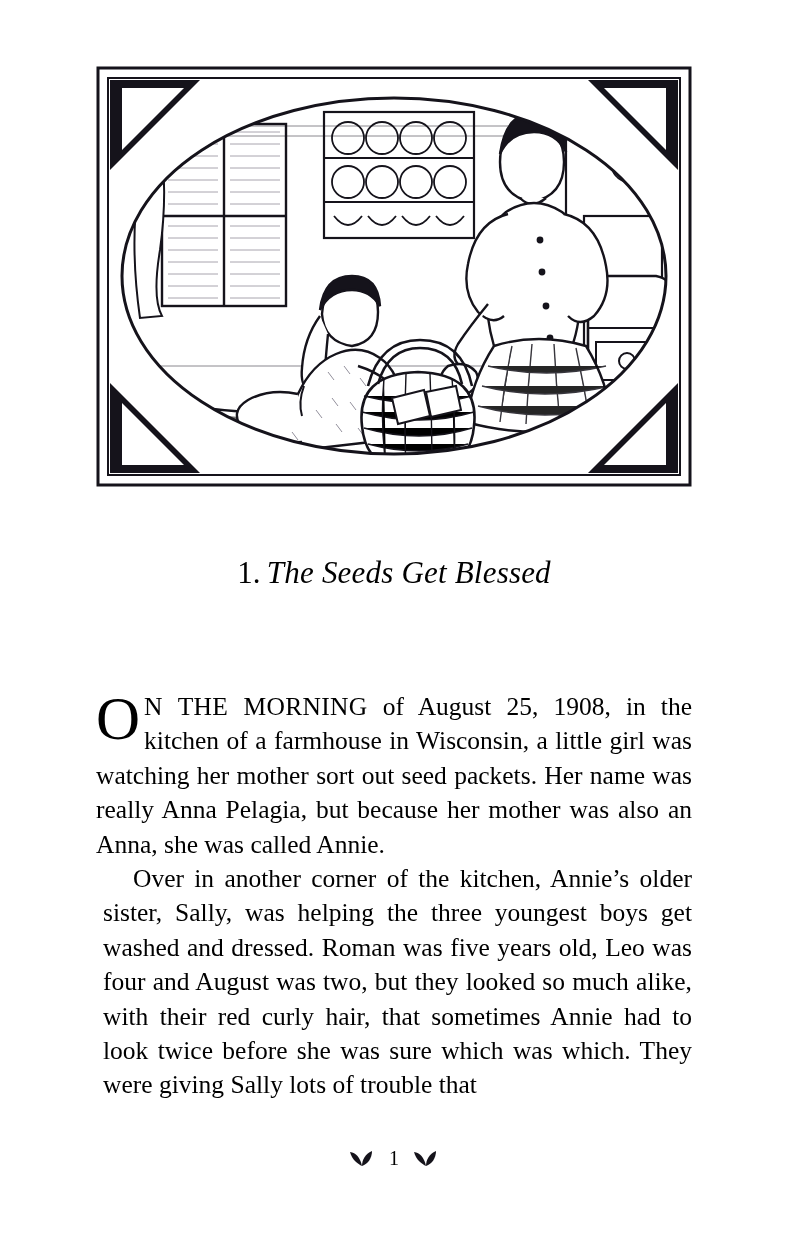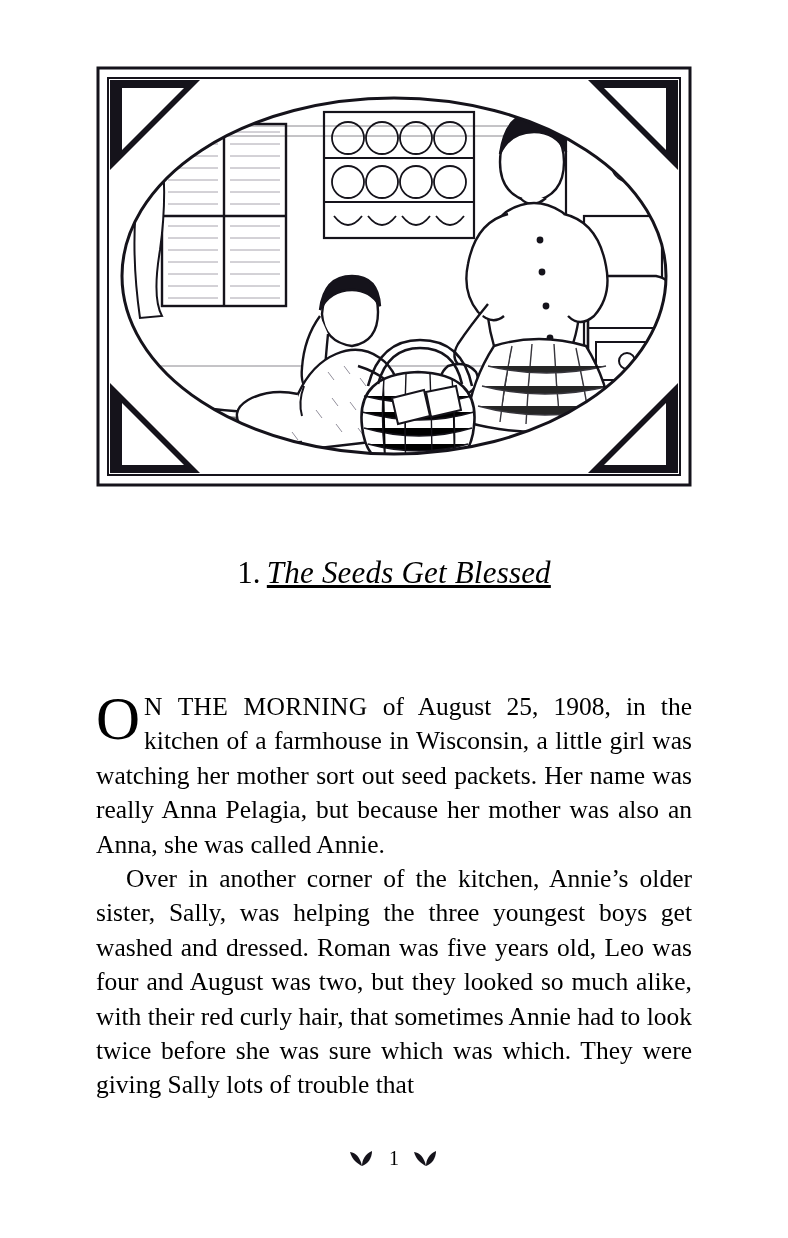--- a/index.html
+++ b/index.html
@@ -46,40 +46,40 @@
     font-size: 31px;
     letter-spacing: 0.2px;
     white-space: nowrap;
   }
   .chapter-number {
     font-style: normal;
   }
   .chapter-name {
     font-style: italic;
     margin-left: 6px;
-    text-decoration: underline;
   }
 
   
   .body-text {
     position: absolute;
     left: 96px;
     top: 690px;
     width: 596px;
     font-size: 25.5px;
     line-height: 34.4px;
     text-align: justify;
     text-justify: inter-word;
     hyphens: none;
   }
   .body-text p {
     margin: 0;
   }
   .body-text p.indent {
     text-indent: 30px;
+    margin-left: 7px;
   }
   
   .para-first {
     position: relative;
     min-height: 34px;
   }
   .dropcap {
     float: left;
     font-size: 61px;
     line-height: 54px;

